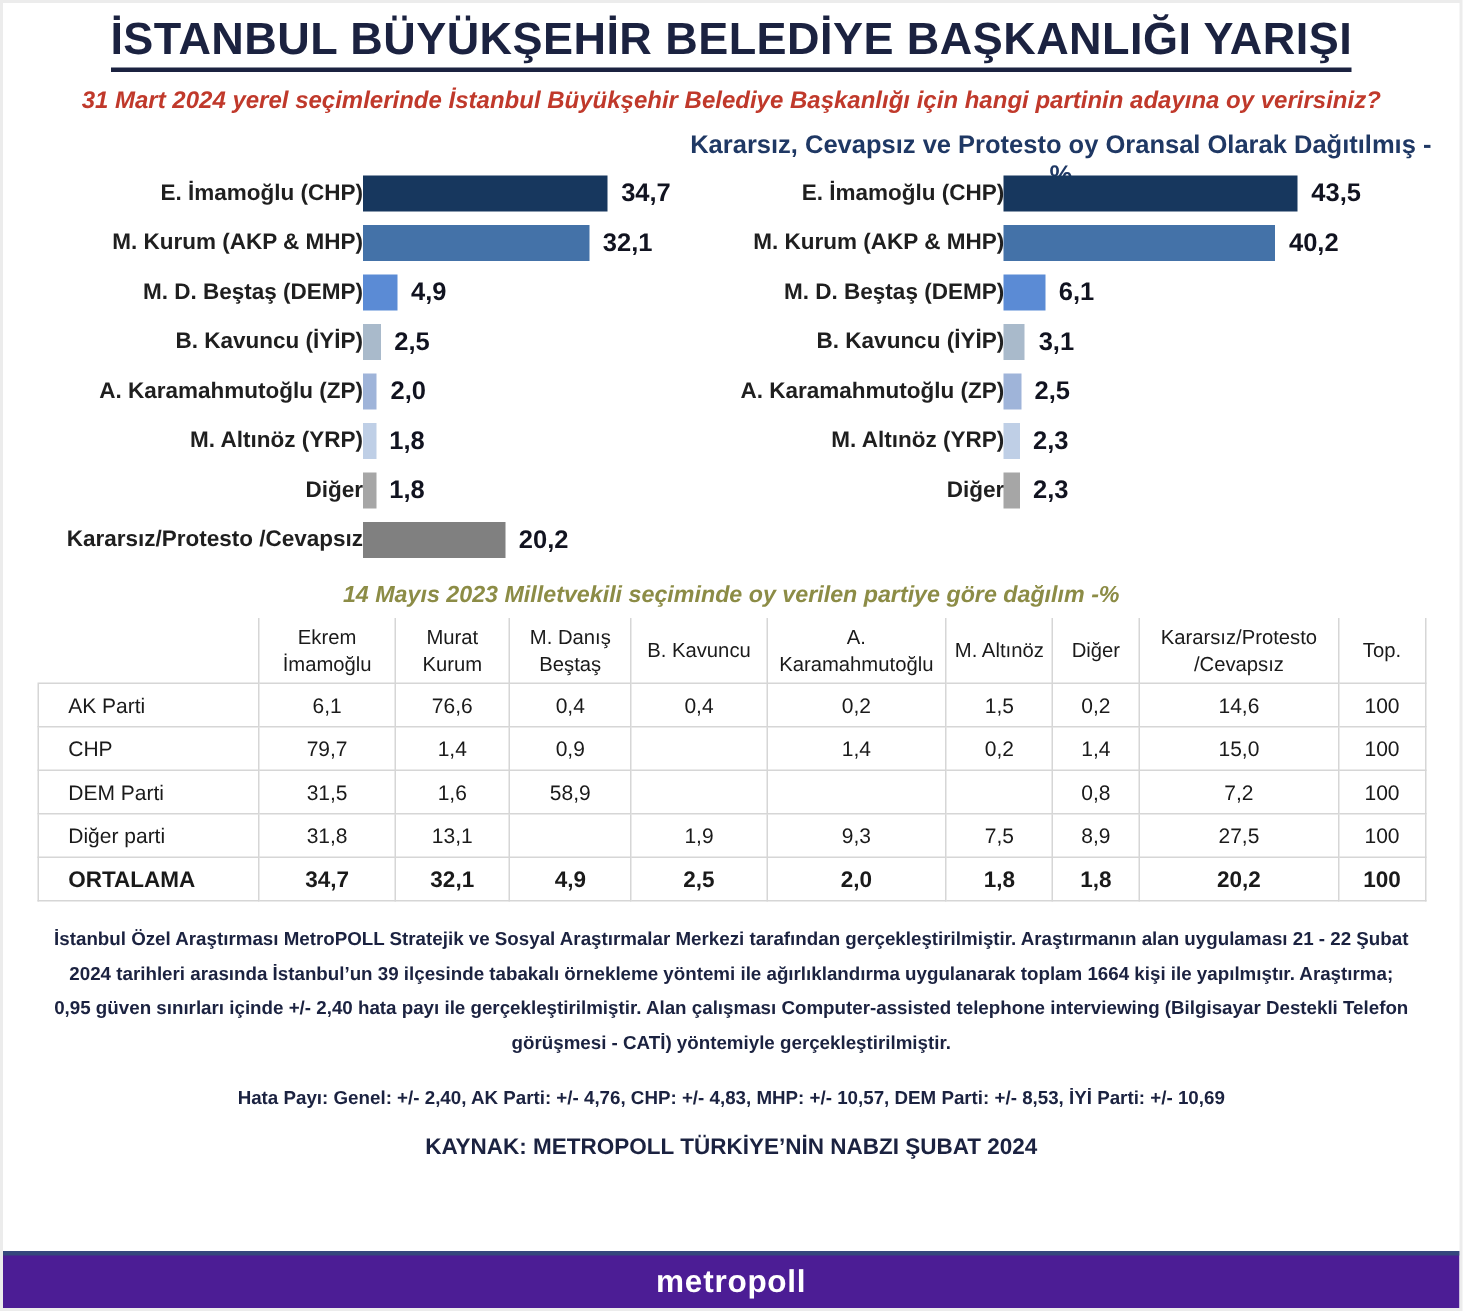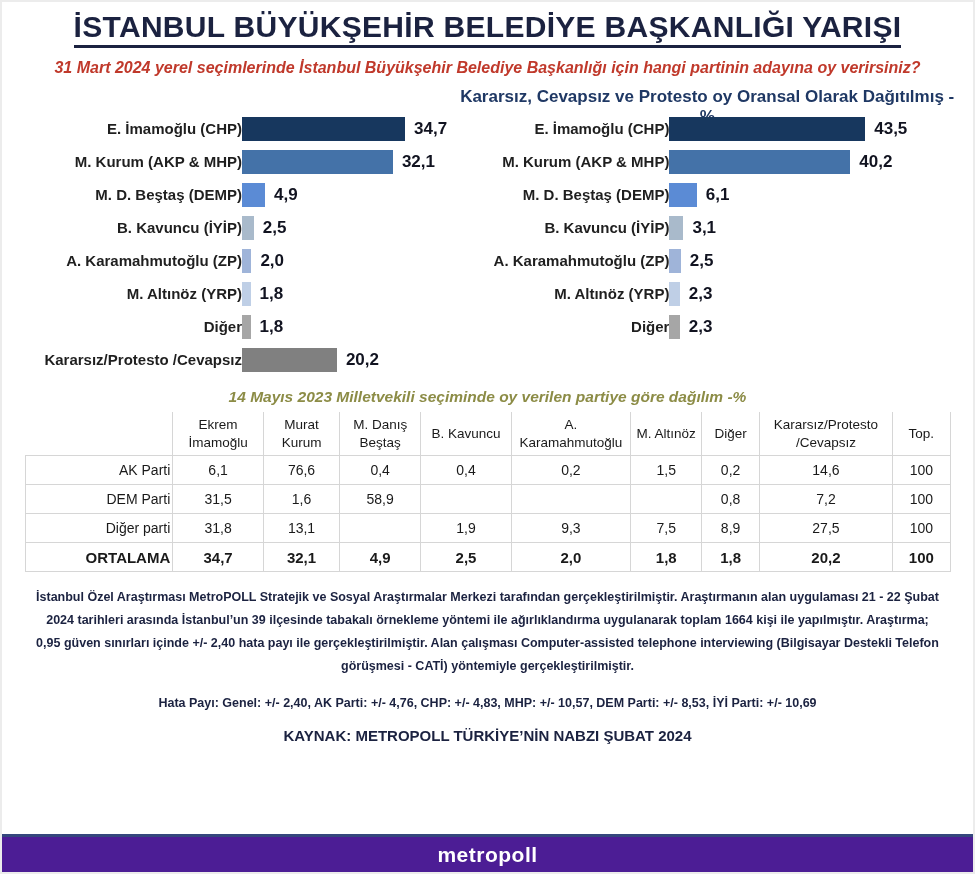--- a/index.html
+++ b/index.html
@@ -47,21 +47,21 @@
   table.dist th {
     font-weight: 400; font-size: 13.5px; text-align: center;
     padding: 4px 2px; line-height: 1.3;
     border: 1px solid #d6d6d6; border-top: none;
   }
   table.dist th:first-child { border-left: none; border-top: none; border-bottom: 1px solid #d6d6d6; }
   table.dist td {
     border: 1px solid #d6d6d6; text-align: center;
     padding: 5px 2px; height: 29px;
   }
-  table.dist td.rowlabel { text-align: right; padding-left: 8px; }
+  table.dist td.rowlabel { text-align: left; padding-left: 20px; }
   table.dist tr.total-row td { font-weight: 700; font-size: 15px; }
   table.dist col.c0 { width: 15.5%; } table.dist col.c1 { width: 9.5%; }
   table.dist col.c2 { width: 8%; }   table.dist col.c3 { width: 8.5%; }
   table.dist col.c4 { width: 9.5%; } table.dist col.c5 { width: 12.5%; }
   table.dist col.c6 { width: 7.5%; } table.dist col.c7 { width: 6%; }
   table.dist col.c8 { width: 14%; }  table.dist col.c9 { width: 6%; }
 
   .methodology {
     width: 905px; margin: 14px auto 0; text-align: center;
     font-weight: 700; font-size: 12.5px; color: #1b2240; line-height: 1.85;
@@ -211,20 +211,32 @@
         <td>76,6</td>
         <td>0,4</td>
         <td>0,4</td>
         <td>0,2</td>
         <td>1,5</td>
         <td>0,2</td>
         <td>14,6</td>
         <td>100</td>
       </tr>
       <tr>
+        <td class="rowlabel">CHP</td>
+        <td>79,7</td>
+        <td>1,4</td>
+        <td>0,9</td>
+        <td></td>
+        <td>1,4</td>
+        <td>0,2</td>
+        <td>1,4</td>
+        <td>15,0</td>
+        <td>100</td>
+      </tr>
+      <tr>
         <td class="rowlabel">DEM Parti</td>
         <td>31,5</td>
         <td>1,6</td>
         <td>58,9</td>
         <td></td>
         <td></td>
         <td></td>
         <td>0,8</td>
         <td>7,2</td>
         <td>100</td>

